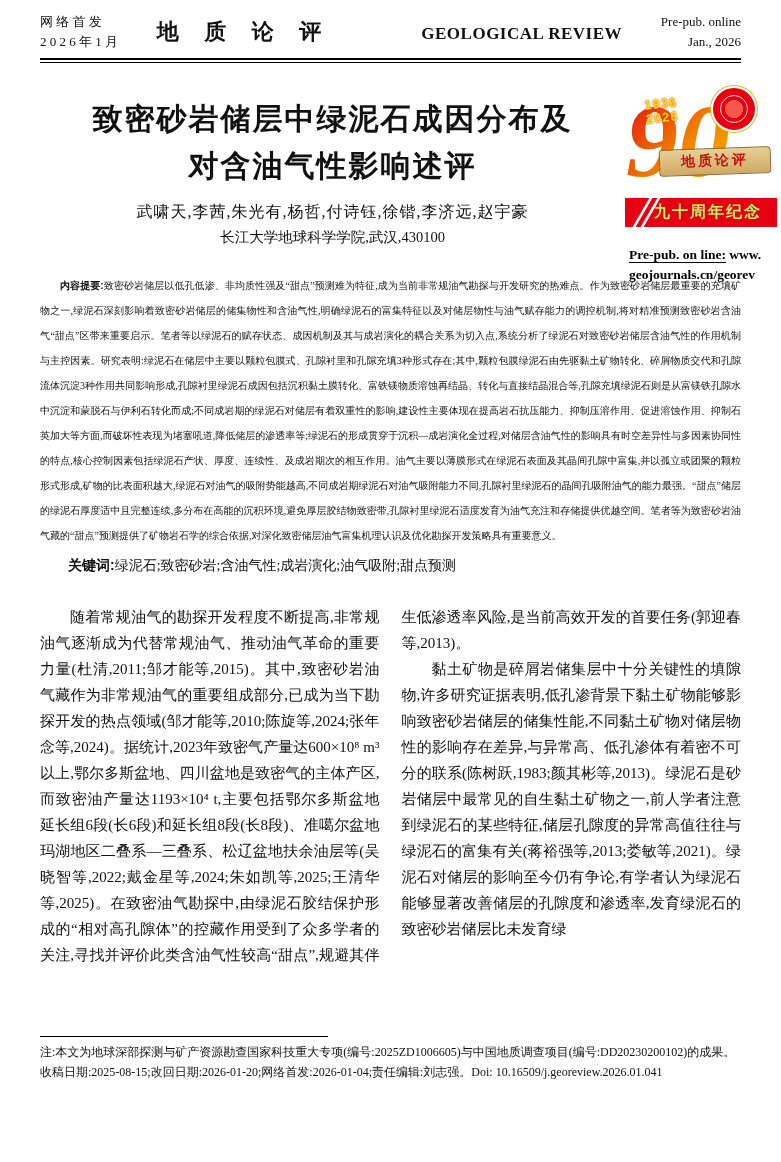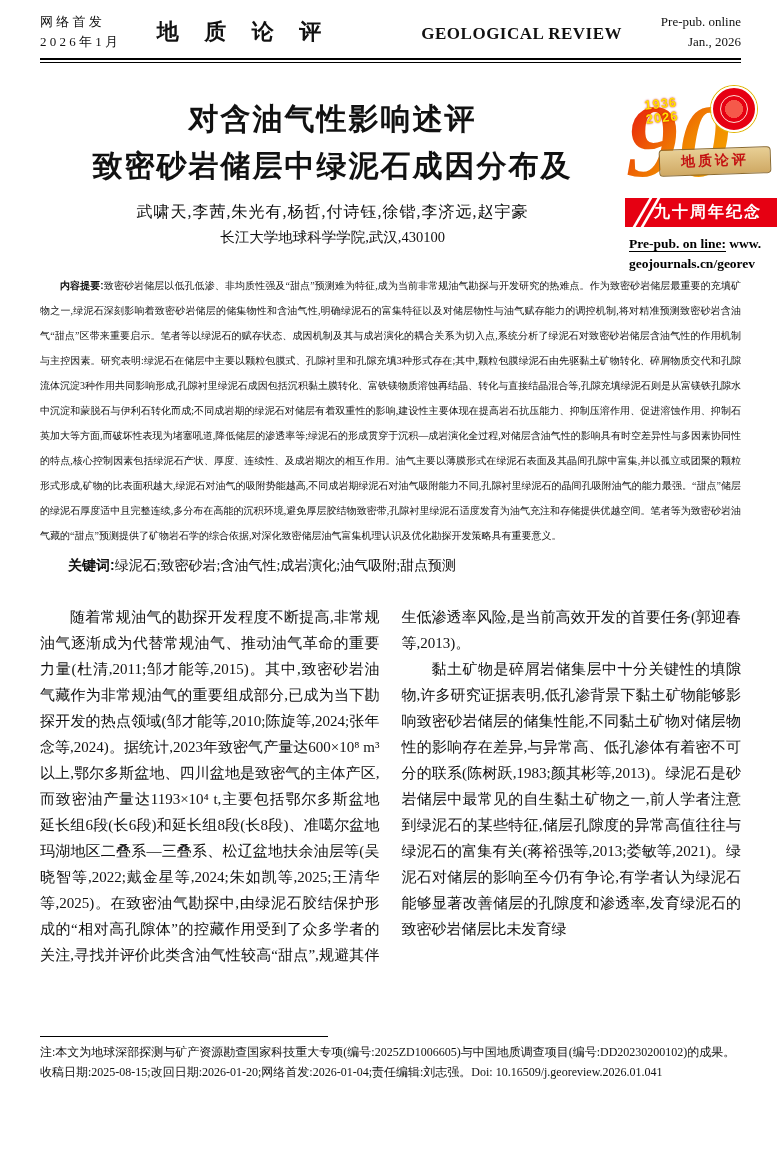--- a/index.html
+++ b/index.html
@@ -30,25 +30,25 @@
   .logo90 { position: relative; height: 112px; }
   .years { position: absolute; left: 20px; top: 13px; transform: rotate(-6deg); }
   .years .yr { display: block; color: #ffe100; font-weight: 800; font-size: 13px; line-height: 14px; letter-spacing: 1px; font-family: "Liberation Sans", sans-serif; text-shadow: 0 0 2px #c00; }
   .seal { position: absolute; right: 20px; top: 2px; width: 46px; height: 46px; border-radius: 50%;
           background: radial-gradient(circle at 50% 50%, #f5594a 0 30%, #e60012 31% 100%);
           border: 2px solid #fff; box-shadow: 0 0 0 1px #e0b400; }
   .seal-inner { position: absolute; inset: 7px; border-radius: 50%; border: 1.5px solid #ffd9d0; }
   .banner { position: absolute; left: 34px; top: 64px; width: 112px; height: 27px; line-height: 24px;
             background: linear-gradient(#e8cf95, #cfa964); border: 1.5px solid #8a6a30; border-radius: 4px;
             color: #c41111; font-weight: 800; font-size: 14px; letter-spacing: 3px; transform: rotate(-2deg); }
-  .band { position: relative; margin-top: 2px; background: #e60012; color: #ffffff; font-weight: 800;
+  .band { position: relative; margin-top: 2px; background: #e60012; color: #bef264; font-weight: 800;
           font-size: 16px; letter-spacing: 2px; padding: 4px 0 4px 14px; }
   .band .slash { position: absolute; top: -2px; bottom: -2px; width: 3px; background: #fff; transform: skewX(-30deg); }
   .band .s1 { left: 16px; } .band .s2 { left: 24px; }
-  .prepub { margin-top: 7px; font-family: "Liberation Serif", serif; font-weight: 700; font-size: 13.5px; line-height: 20px; color: #000; text-align: left; padding-left: 4px; }
+  .prepub { margin-top: 18px; font-family: "Liberation Serif", serif; font-weight: 700; font-size: 13.5px; line-height: 20px; color: #000; text-align: left; padding-left: 4px; }
   .prepub .u { border-bottom: 1.5px solid #000; }
 
   
   .title-area { width: 585px; margin-top: 32px; text-align: center; }
   .title { font-size: 30px; font-weight: 800; line-height: 47px; letter-spacing: 2px; }
   .authors { margin-top: 13px; font-size: 16px; letter-spacing: 1px; }
   .affil { margin-top: 5px; font-size: 14.5px; }
 
   
   .abstract { margin-top: 26px; font-size: 10px; line-height: 25px; text-align: justify; text-indent: 2em; }
@@ -114,22 +114,22 @@
     </div>
     <div class="prepub">
       <span class="u">Pre-pub. on line:</span>
       <span>www.</span><br>
       <span>geojournals.cn/georev</span>
     </div>
   </div>
 
   <div class="title-area">
     <div class="title">
+      <div>致密砂岩储层中绿泥石成因分布及</div>
       <div>对含油气性影响述评</div>
-      <div>致密砂岩储层中绿泥石成因分布及</div>
     </div>
     <div class="authors">武啸天,李茜,朱光有,杨哲,付诗钰,徐锴,李济远,赵宇豪</div>
     <div class="affil">长江大学地球科学学院,武汉,430100</div>
   </div>
 
   <p class="abstract"><b>内容提要:</b><span>致密砂岩储层以低孔低渗、非均质性强及“甜点”预测难为特征,成为当前非常规油气勘探与开发研究的热难点。作为致密砂岩储层最重要的充填矿物之一,绿泥石深刻影响着致密砂岩储层的储集物性和含油气性,明确绿泥石的富集特征以及对储层物性与油气赋存能力的调控机制,将对精准预测致密砂岩含油气“甜点”区带来重要启示。笔者等以绿泥石的赋存状态、成因机制及其与成岩演化的耦合关系为切入点,系统分析了绿泥石对致密砂岩储层含油气性的作用机制与主控因素。研究表明:绿泥石在储层中主要以颗粒包膜式、孔隙衬里和孔隙充填3种形式存在;其中,颗粒包膜绿泥石由先驱黏土矿物转化、碎屑物质交代和孔隙流体沉淀3种作用共同影响形成,孔隙衬里绿泥石成因包括沉积黏土膜转化、富铁镁物质溶蚀再结晶、转化与直接结晶混合等,孔隙充填绿泥石则是从富镁铁孔隙水中沉淀和蒙脱石与伊利石转化而成;不同成岩期的绿泥石对储层有着双重性的影响,建设性主要体现在提高岩石抗压能力、抑制压溶作用、促进溶蚀作用、抑制石英加大等方面,而破坏性表现为堵塞吼道,降低储层的渗透率等;绿泥石的形成贯穿于沉积—成岩演化全过程,对储层含油气性的影响具有时空差异性与多因素协同性的特点,核心控制因素包括绿泥石产状、厚度、连续性、及成岩期次的相互作用。油气主要以薄膜形式在绿泥石表面及其晶间孔隙中富集,并以孤立或团聚的颗粒形式形成,矿物的比表面积越大,绿泥石对油气的吸附势能越高,不同成岩期绿泥石对油气吸附能力不同,孔隙衬里绿泥石的晶间孔吸附油气的能力最强。“甜点”储层的绿泥石厚度适中且完整连续,多分布在高能的沉积环境,避免厚层胶结物致密带,孔隙衬里绿泥石适度发育为油气充注和存储提供优越空间。笔者等为致密砂岩油气藏的“甜点”预测提供了矿物岩石学的综合依据,对深化致密储层油气富集机理认识及优化勘探开发策略具有重要意义。</span></p>
 
   <p class="keywords"><b>关键词:</b><span>绿泥石;致密砂岩;含油气性;成岩演化;油气吸附;甜点预测</span></p>
 
   <div class="columns">

